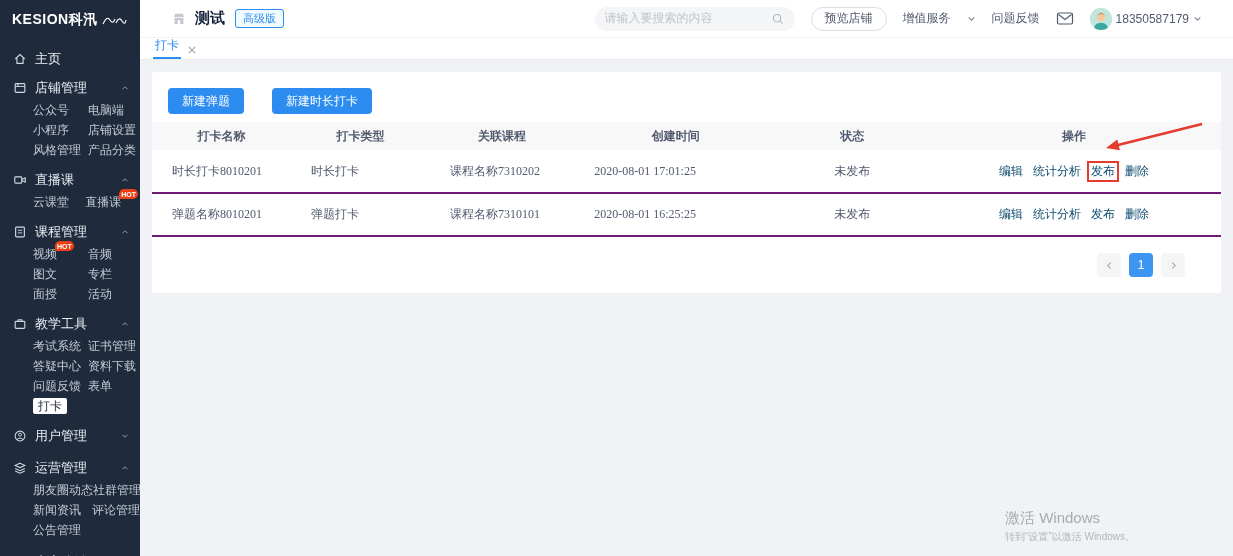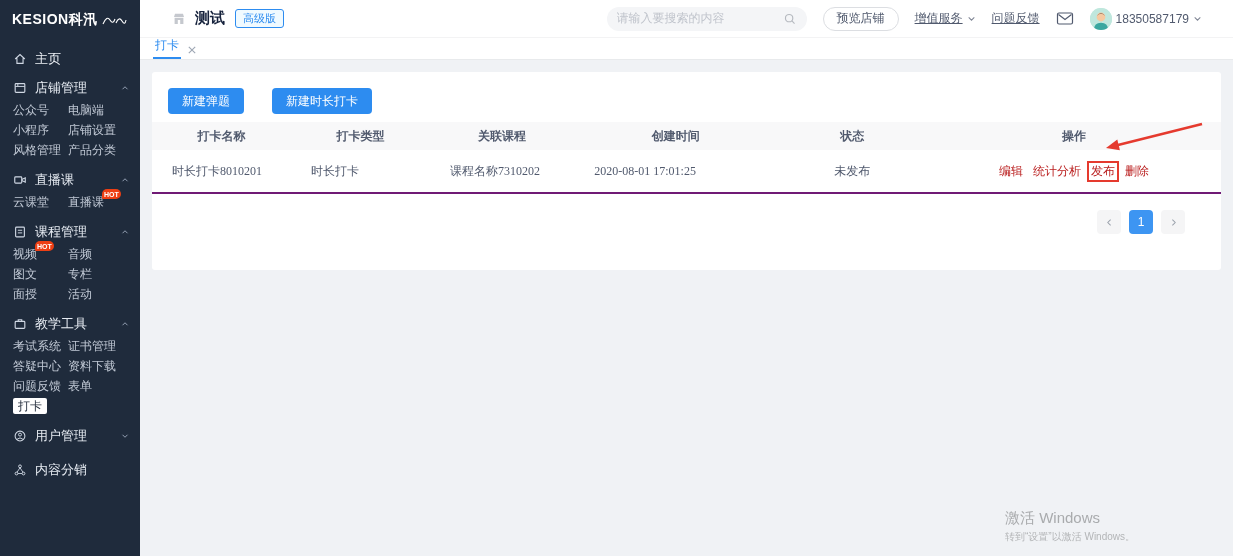--- a/index.html
+++ b/index.html
@@ -14,61 +14,61 @@
   
   .sidebar { width:140px; flex-shrink:0; background:#1f2b3c; color:#e6ebf2; overflow:hidden; }
   .logo { height:38px; padding:11px 0 0 12px; display:flex; align-items:flex-start; cursor:pointer; }
   .logo-text { color:#fff; font-weight:bold; font-size:14px; letter-spacing:.5px; white-space:nowrap; }
   .logo-sig { margin-left:3px; margin-top:2px; }
   .nav { padding-left:13px; }
   .nav-single { height:22px; margin-top:10px; display:flex; align-items:center; cursor:pointer; font-size:13px; color:#eef2f7; }
   .nav-head { height:24px; margin-top:8px; display:flex; align-items:center; cursor:pointer; font-size:13px; color:#e6ebf2; padding-right:10px; }
   .nav-head .sec-icon, .nav-single .sec-icon { margin-right:8px; display:flex; }
   .nav-head .arrow { margin-left:auto; display:flex; }
-  .sub-row { height:20px; display:flex; align-items:center; font-size:12px; color:#c2cad6; }
+  .sub-row { height:20px; display:flex; align-items:center; font-size:12px; color:#c2cad6;margin-left:20px; }
   .sub-row a { width:55px; cursor:pointer; white-space:nowrap; position:relative; }
   .sub-row a.second { width:auto; }
   .sel-chip { background:#fff; color:#27303f; padding:1px 5px; border-radius:2px; }
   .hot { display:inline-block; background:#ed3f14; color:#fff; font-size:7px; line-height:9px; padding:1px 2px 0;
          border-radius:5px 5px 5px 1px; vertical-align:top; transform:translate(-2px,-5px); font-weight:bold; }
 
   
   .main { flex:1; display:flex; flex-direction:column; background:#f0f2f5; min-width:0; }
   .topbar { height:38px; background:#fff; display:flex; align-items:center; padding:0 31px; border-bottom:1px solid #f3f3f4; }
   .ws-icon { display:flex; margin-right:8px; }
   .page-title { font-size:15px; font-weight:bold; color:#17233d; }
   .plan-badge { margin-left:10px; font-size:11px; color:#2d8cf0; border:1px solid #2d8cf0; background:#f0faff;
                 border-radius:3px; padding:1px 7px; }
   .topbar-right { margin-left:auto; display:flex; align-items:center; gap:16px; }
   .search-box { width:200px; height:24px; background:#f4f5f7; border-radius:13px; display:flex; align-items:center; padding:0 10px; }
   .search-box input { border:none; outline:none; background:transparent; flex:1; font-size:12px; color:#515a6e; font-family:Liberation Mono, monospace; }
   .search-box input::placeholder { color:#c0c4cc; }
   .pill-btn { height:24px; border:1px solid #dcdee2; border-radius:13px; background:#fff; padding:0 13px;
               display:flex; align-items:center; font-size:12px; color:#515a6e; cursor:pointer; }
-  .menu-link { display:flex; align-items:center; gap:4px; cursor:pointer; color:#515a6e;text-decoration:underline; }
+  .menu-link { display:flex; align-items:center; gap:16px; cursor:pointer; color:#515a6e; }
   .avatar { width:22px; height:22px; border-radius:50%; background:#bfe7dd; overflow:hidden; display:flex; cursor:pointer; }
   .account { display:flex; align-items:center; gap:4px; cursor:pointer; }
 
   .tabstrip { height:22px; background:#fff; border-bottom:1px solid #e8eaec; display:flex; align-items:flex-end; padding:0 13px; }
   .tab { color:#2d8cf0; border-bottom:2px solid #2d8cf0; padding:0 2px 3px; cursor:pointer; }
   .tab-close { margin:0 0 5px 7px; display:flex; cursor:pointer; }
 
   .content { flex:1; position:relative; padding:12px; }
   .card { background:#fff; border-radius:3px; padding:16px 0 16px; min-height:198px; }
   .btn-row { display:flex; gap:28px; padding:0 16px; }
   .btn-primary { background:#2d8cf0; color:#fff; border:none; border-radius:4px; height:26px; padding:0 14px;
                  font-size:12px; cursor:pointer; font-family:inherit; }
 
   table { width:100%; border-collapse:collapse; margin-top:8px; table-layout:fixed; }
   thead tr { background:#f8f8f9; }
   th { font-weight:bold; color:#515a6e; font-size:12px; height:28px; text-align:center; }
   td { height:43px; border-bottom:2px solid #701a75; font-size:12px; color:#515a6e;font-family:Liberation Serif, serif; }
   td.l { text-align:left; padding-left:20px; }
   td.c, th.c { text-align:center; }
-  .action-link { color:#b91c1c; cursor:pointer; margin:0 5px; white-space:nowrap; }
+  .action-link { color:#0c4a6e; cursor:pointer; margin:0 5px; white-space:nowrap; }
   .red-box { display:inline-block; border:2px solid #e53a2e; padding:0 2px; margin:0 1px; }
 
   .pagination { display:flex; justify-content:flex-end; align-items:center; gap:8px; padding:16px 36px 0 0; }
   .pg-btn { width:24px; height:24px; background:#f5f5f6; border-radius:4px; display:flex; align-items:center; justify-content:center; cursor:pointer; }
   .pg-cur { width:24px; height:24px; background:#3d95f2; border-radius:4px; color:#fff; display:flex; align-items:center; justify-content:center; cursor:pointer; font-size:12px; }
 
   .watermark { position:absolute; left:1005px; top:509px; color:#a9abad; pointer-events:none; }
   .watermark .w1 { font-size:15px; }
   .watermark .w2 { font-size:10px; margin-top:2px; color:#b3b5b7; }
 
@@ -219,20 +219,47 @@
           </span>
           <span>用户管理</span>
           <span class="arrow">
             <svg width="10" height="10" viewBox="0 0 16 16">
                 <polyline points="4,6 8,10 12,6" stroke="#94a0b3" stroke-width="1.6" fill="none"></polyline>
               </svg>
           </span>
         </div>
       </div>
 
+      <div class="nav-section">
+        <div class="nav-head">
+          <span class="sec-icon">
+            <svg width="14" height="14" viewBox="0 0 16 16">
+                <path d="M8 2.5 L13.5 5 L8 7.5 L2.5 5 Z" stroke="#cfd7e3" stroke-width="1.2" fill="none"></path>
+                <path d="M2.5 8.5 L8 11 L13.5 8.5 M2.5 11.5 L8 14 L13.5 11.5" stroke="#cfd7e3" stroke-width="1.2" fill="none"></path>
+              </svg>
+          </span>
+          <span>运营管理</span>
+          <span class="arrow">
+            <svg width="10" height="10" viewBox="0 0 16 16">
+                <polyline points="4,10 8,6 12,10" stroke="#94a0b3" stroke-width="1.6" fill="none"></polyline>
+              </svg>
+          </span>
+        </div>
+        <div class="sub-row">
+            <a style="width:67px">朋友圈动态</a>
+            <a class="second">社群管理</a>
+          </div>
+        <div class="sub-row">
+            <a style="width:67px">新闻资讯</a>
+            <a class="second">评论管理</a>
+          </div>
+        <div class="sub-row">
+            <a style="width:67px">公告管理</a>
+          </div>
+      </div>
 
       <div class="nav-section">
         <div class="nav-head" style="margin-top:10px;">
           <span class="sec-icon">
             <svg width="14" height="14" viewBox="0 0 16 16">
                 <circle cx="8" cy="3.8" r="1.6" stroke="#cfd7e3" stroke-width="1.1" fill="none"></circle>
                 <circle cx="4" cy="12" r="1.6" stroke="#cfd7e3" stroke-width="1.1" fill="none"></circle>
                 <circle cx="12" cy="12" r="1.6" stroke="#cfd7e3" stroke-width="1.1" fill="none"></circle>
                 <path d="M8 5.4 L4.6 10.6 M8 5.4 L11.4 10.6 M5.6 12 H10.4" stroke="#cfd7e3" stroke-width="1" fill="none"></path>
               </svg>
@@ -342,20 +369,30 @@
             <tr>
               <td class="l">时长打卡8010201</td>
               <td class="l">时长打卡</td>
               <td class="l">课程名称7310202</td>
               <td class="l">2020-08-01 17:01:25</td>
               <td class="c">未发布</td>
               <td class="c">
                 <a class="action-link">编辑</a><a class="action-link">统计分析</a><span class="red-box"><a class="action-link" style="margin:0">发布</a></span><a class="action-link">删除</a>
               </td>
             </tr>
+            <tr>
+              <td class="l">弹题名称8010201</td>
+              <td class="l">弹题打卡</td>
+              <td class="l">课程名称7310101</td>
+              <td class="l">2020-08-01 16:25:25</td>
+              <td class="c">未发布</td>
+              <td class="c">
+                <a class="action-link">编辑</a><a class="action-link">统计分析</a><a class="action-link">发布</a><a class="action-link">删除</a>
+              </td>
+            </tr>
           </tbody>
         </table>
 
         <div class="pagination">
           <span class="pg-btn">
             <svg width="9" height="9" viewBox="0 0 16 16">
                 <polyline points="10,3 5,8 10,13" stroke="#99a0ab" stroke-width="1.8" fill="none"></polyline>
               </svg>
           </span>
           <span class="pg-cur">1</span>

